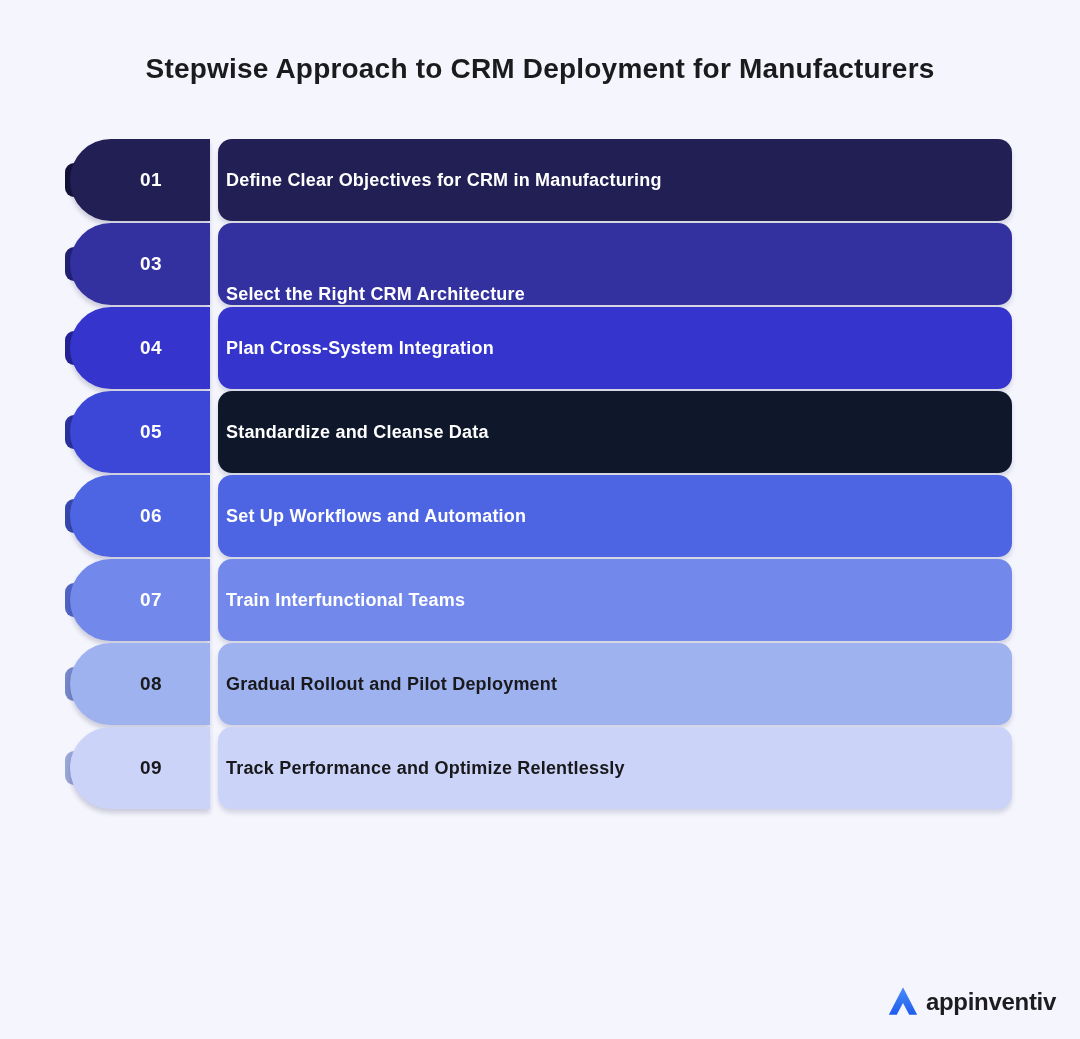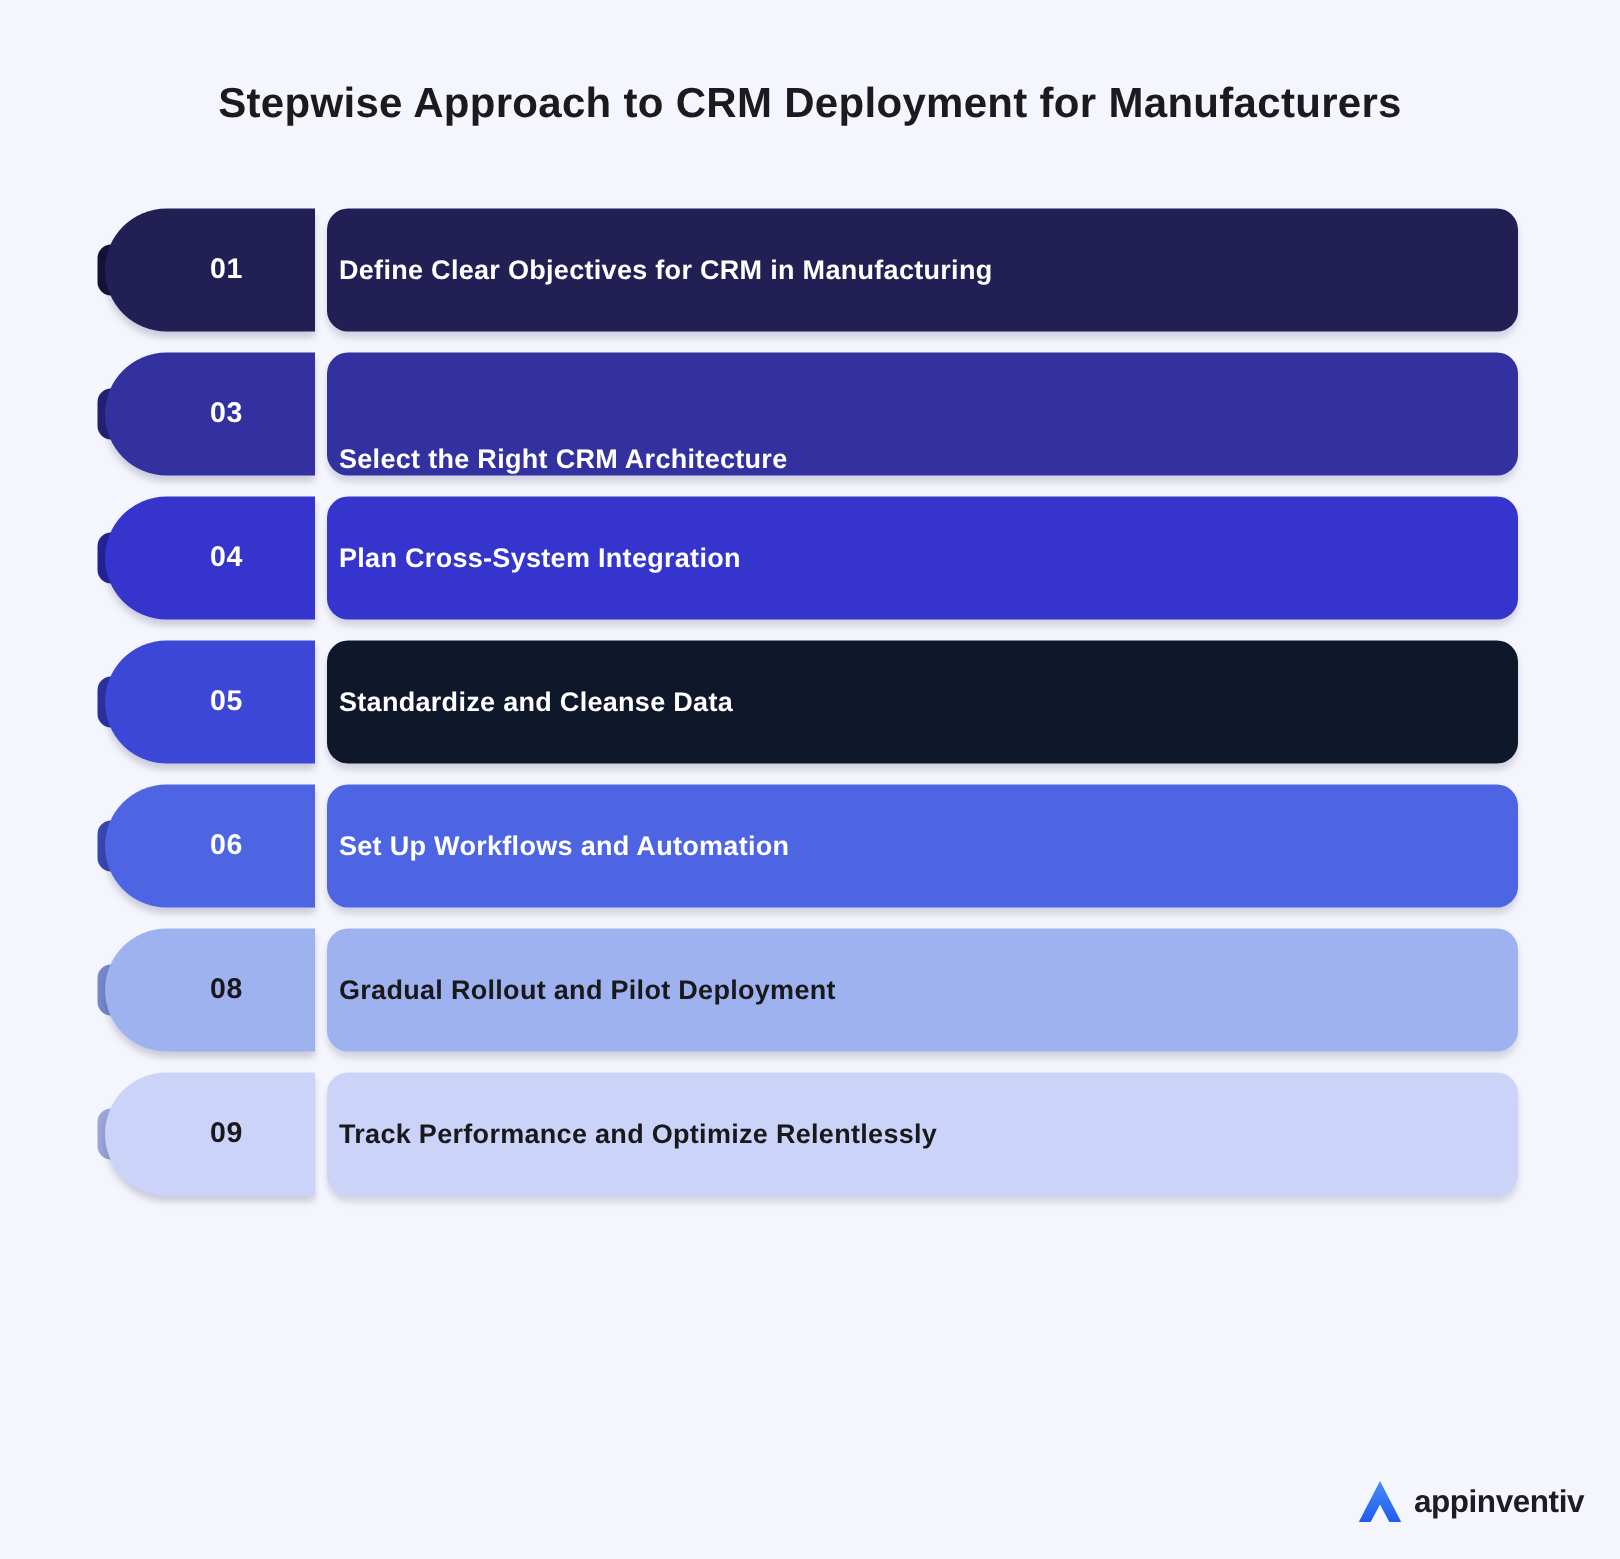--- a/index.html
+++ b/index.html
@@ -11,21 +11,21 @@
     overflow:hidden;
   }
   .title{
     position:absolute;top:53px;left:0;right:0;
     margin:0;text-align:center;
     font-size:28px;font-weight:800;color:#1b1b1d;
     letter-spacing:.2px;
   }
   .steps{
     position:absolute;top:139px;left:70px;right:68px;
-    display:flex;flex-direction:column;gap:14px;
+    display:flex;flex-direction:column;gap:2px;
   }
   .row{position:relative;height:82px;display:flex;}
   .notch{
     position:absolute;left:-5px;top:50%;
     transform:translateY(-50%);
     width:26px;height:34px;border-radius:9px;
     z-index:0;
   }
   .cap{
     position:relative;z-index:1;
@@ -43,21 +43,21 @@
     display:flex;align-items:center;
     padding:0 8px;box-sizing:border-box;
     font-size:18px;font-weight:700;letter-spacing:.2px;
     box-shadow:0 4px 5px rgba(34,31,85,.16);
   }
   .logo{
     position:absolute;right:24px;bottom:20px;
     display:flex;align-items:center;gap:6px;
   }
   .logo-text{
-    font-size:21px;font-weight:700;color:#1d1d21;letter-spacing:-.3px;
+    font-size:24px;font-weight:700;color:#1d1d21;letter-spacing:-.3px;
   }
 </style>
 </head>
 <body>
 
 <div class="canvas">
   <h1 class="title">Stepwise Approach to CRM Deployment for Manufacturers</h1>
 
   <div class="steps" id="steps">
       <div class="row">
@@ -99,20 +99,29 @@
       <div class="row">
         <div class="notch" style="background: rgb(55, 72, 174);"></div>
         <div class="cap" style="background: rgb(78, 101, 227); color: rgb(255, 255, 255);">
           <span>06</span>
         </div>
         <div class="bar" style="background: rgb(78, 101, 227); color: rgb(255, 255, 255);">
           <span>Set Up Workflows and Automation</span>
         </div>
       </div>
       <div class="row">
+        <div class="notch" style="background: rgb(81, 101, 198);"></div>
+        <div class="cap" style="background: rgb(114, 137, 235); color: rgb(255, 255, 255);">
+          <span>07</span>
+        </div>
+        <div class="bar" style="background: rgb(114, 137, 235); color: rgb(255, 255, 255);">
+          <span>Train Interfunctional Teams</span>
+        </div>
+      </div>
+      <div class="row">
         <div class="notch" style="background: rgb(117, 136, 203);"></div>
         <div class="cap" style="background: rgb(159, 178, 240); color: rgb(25, 25, 28);">
           <span>08</span>
         </div>
         <div class="bar" style="background: rgb(159, 178, 240); color: rgb(25, 25, 28);">
           <span>Gradual Rollout and Pilot Deployment</span>
         </div>
       </div>
       <div class="row">
         <div class="notch" style="background: rgb(155, 167, 216);"></div>

